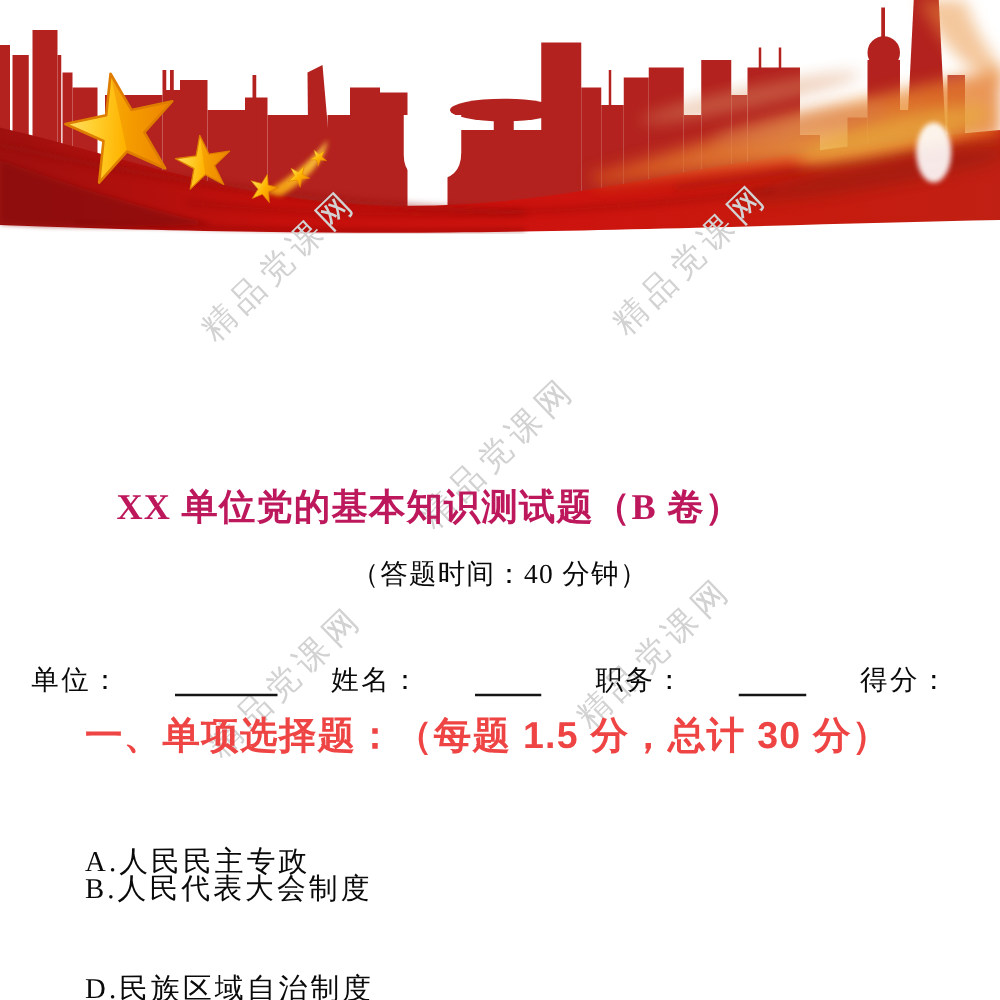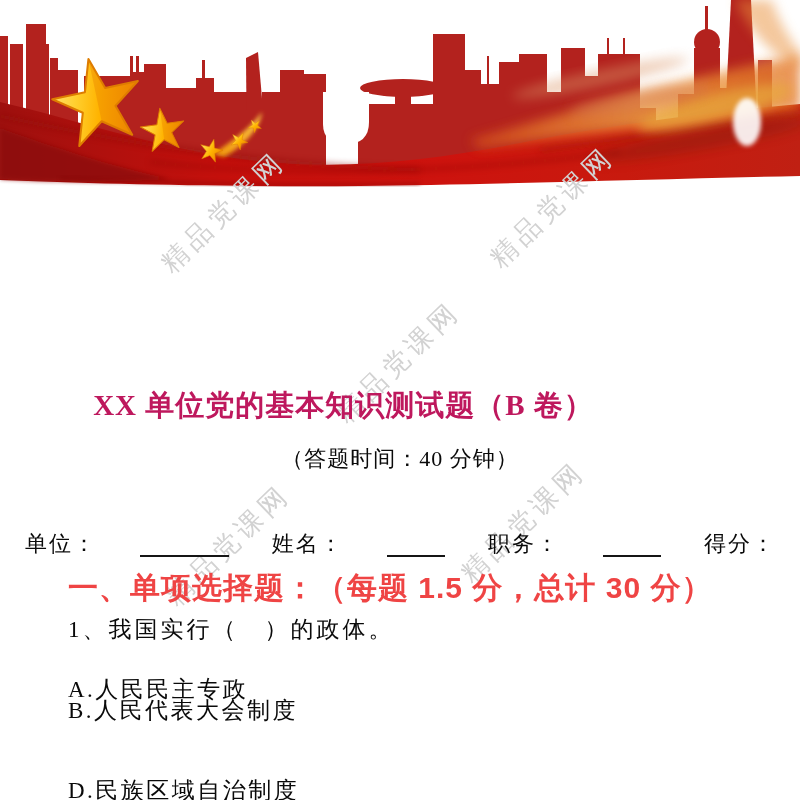--- a/index.html
+++ b/index.html
@@ -37,21 +37,21 @@
     padding-left:48px;text-align:center;
     font-size:29px;font-weight:bold;color:#be185d;letter-spacing:1px;
     white-space:nowrap;
   }
   .subtitle{
     position:absolute;top:444px;left:0;width:800px;box-sizing:border-box;
     text-align:center;
     font-size:22px;color:#0a0a0a;letter-spacing:1px;white-space:nowrap;
   }
   .form-line{
-    position:absolute;top:524px;left:25px;right:24px;height:33px;
+    position:absolute;top:524px;left:25px;right:40px;height:33px;
     display:flex;align-items:flex-end;
     font-size:22px;letter-spacing:2px;color:#0a0a0a;white-space:nowrap;gap:43px;
   }
   .form-line .lbl{flex:0 0 auto;line-height:1.25;}
   .fill{border-bottom:2px solid #151515;height:28px;flex:1 1 0;}
   .f1{flex-grow:1.53;}
   .section-heading{
     position:absolute;top:568px;left:68px;
     font-family:"Liberation Sans","DejaVu Sans",sans-serif;
     font-weight:bold;font-size:30px;letter-spacing:1px;color:#ef4444;
@@ -220,18 +220,17 @@
       <span class="lbl">单位：</span>
       <span class="fill f1"></span>
       <span class="lbl">姓名：</span>
       <span class="fill"></span>
       <span class="lbl">职务：</span>
       <span class="fill"></span>
       <span class="lbl">得分：</span>
     </div>
 
     <div class="section-heading">一、单项选择题：（每题 1.5 分，总计 30 分）</div>
-    <div class="question">1、我国实行（　）的政体。</div>
     <div class="option oa">A.人民民主专政</div>
     <div class="option ob">B.人民代表大会制度</div>
     <div class="option od">D.民族区域自治制度</div>
   </div>
 </div>
 
 </body></html>

